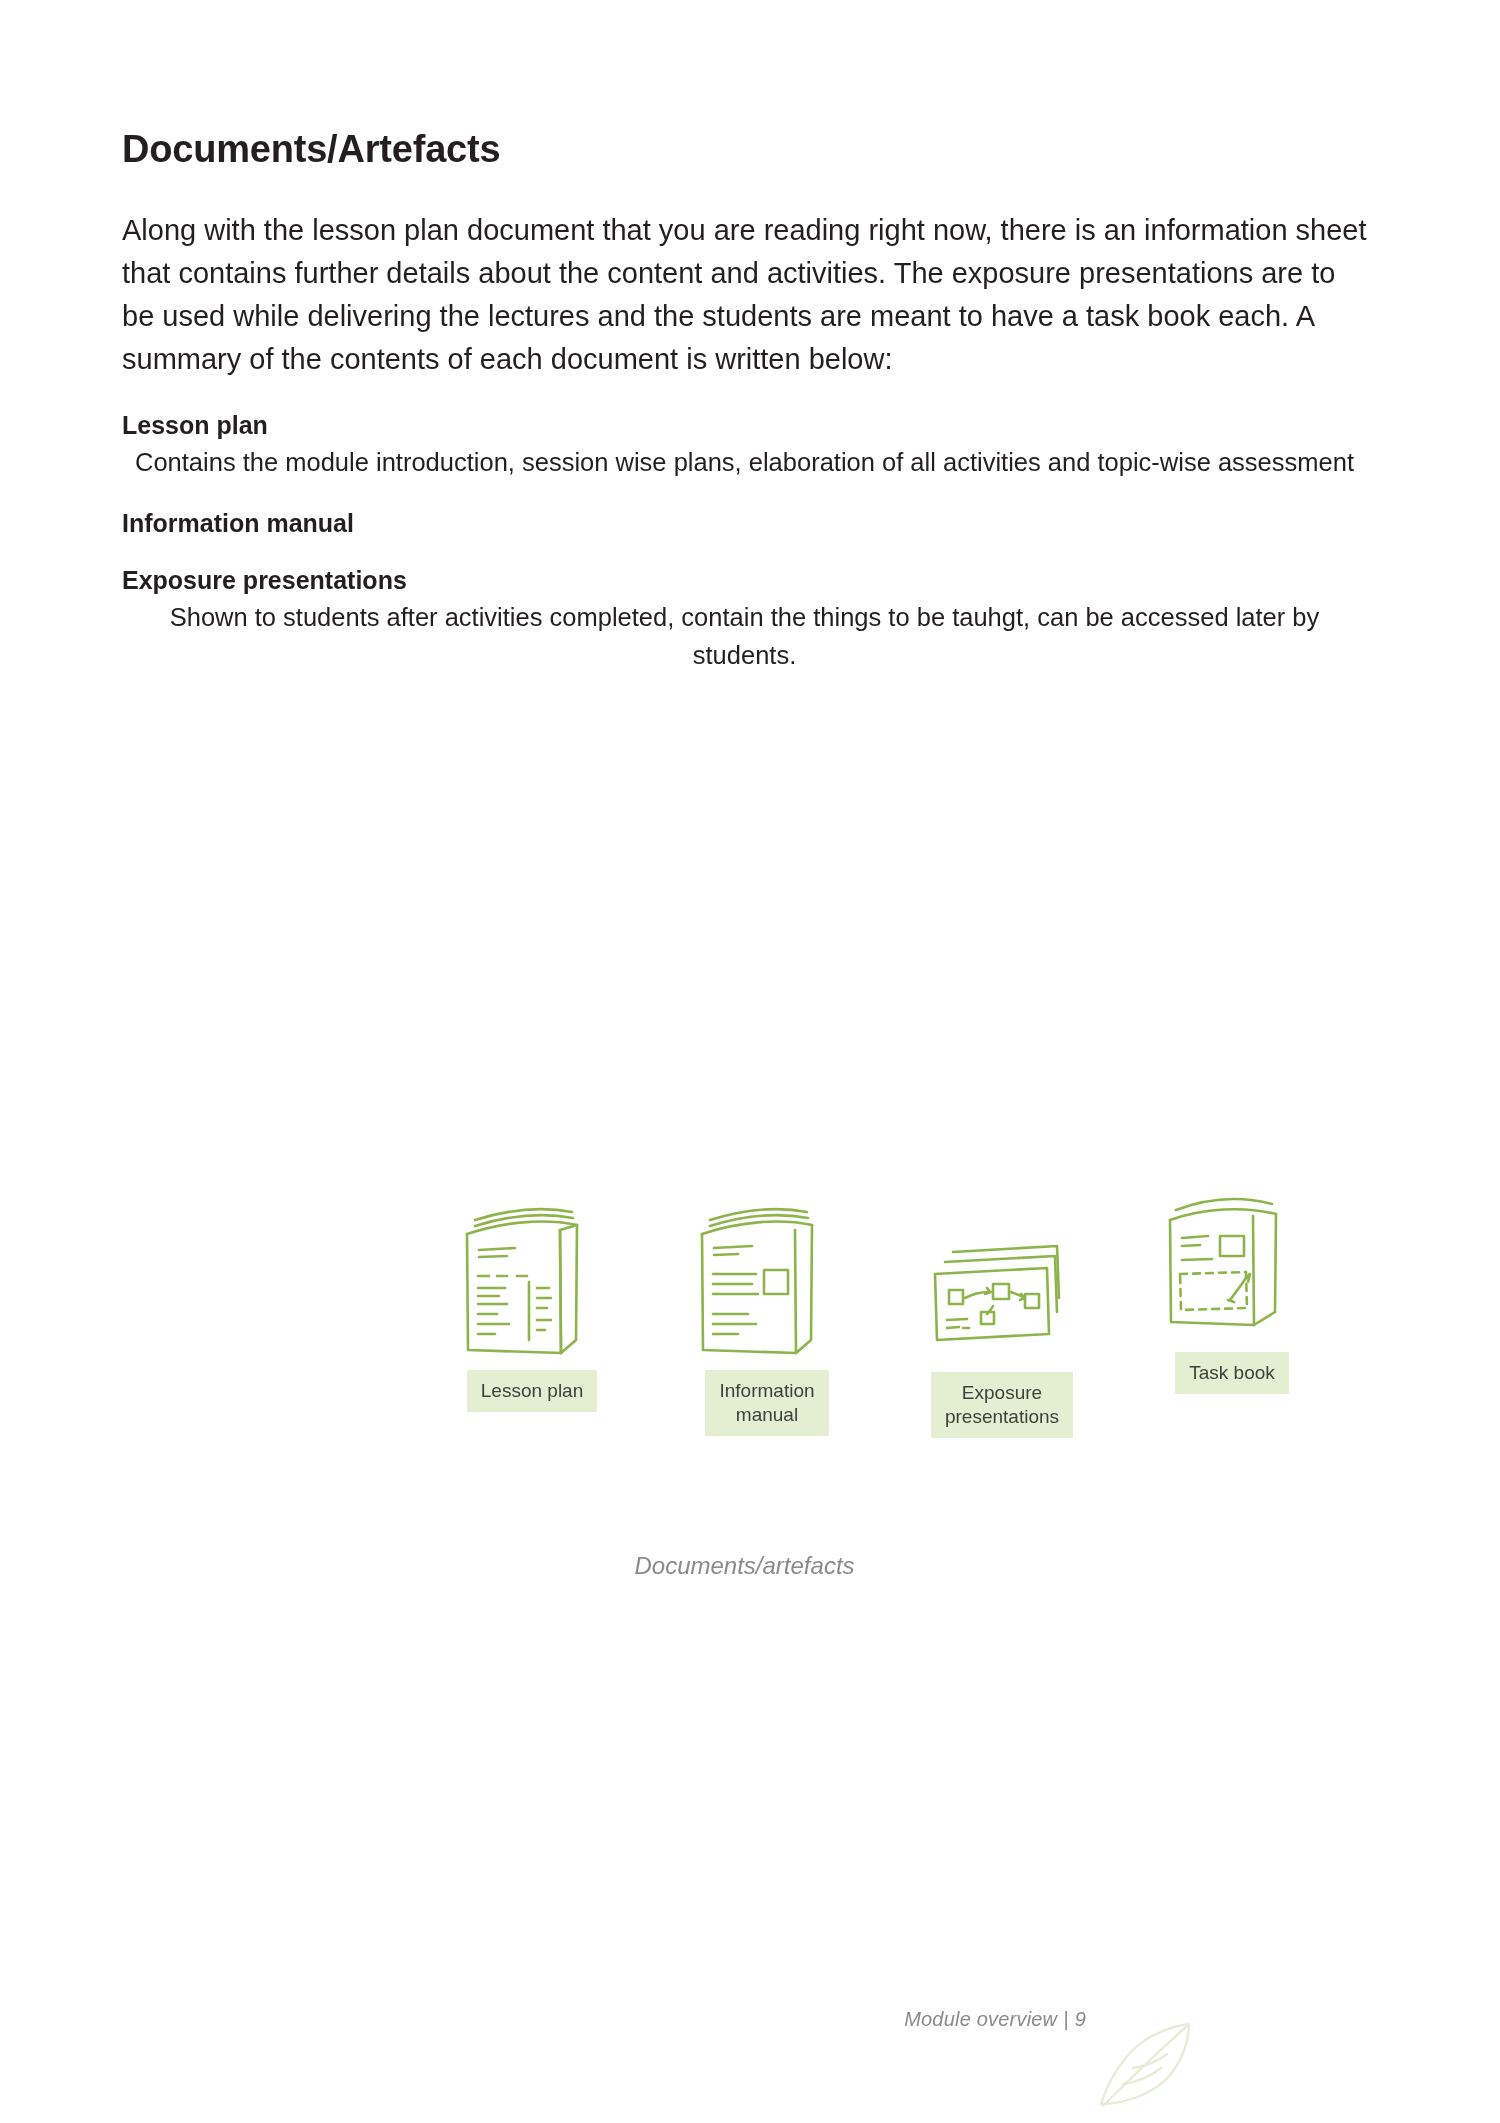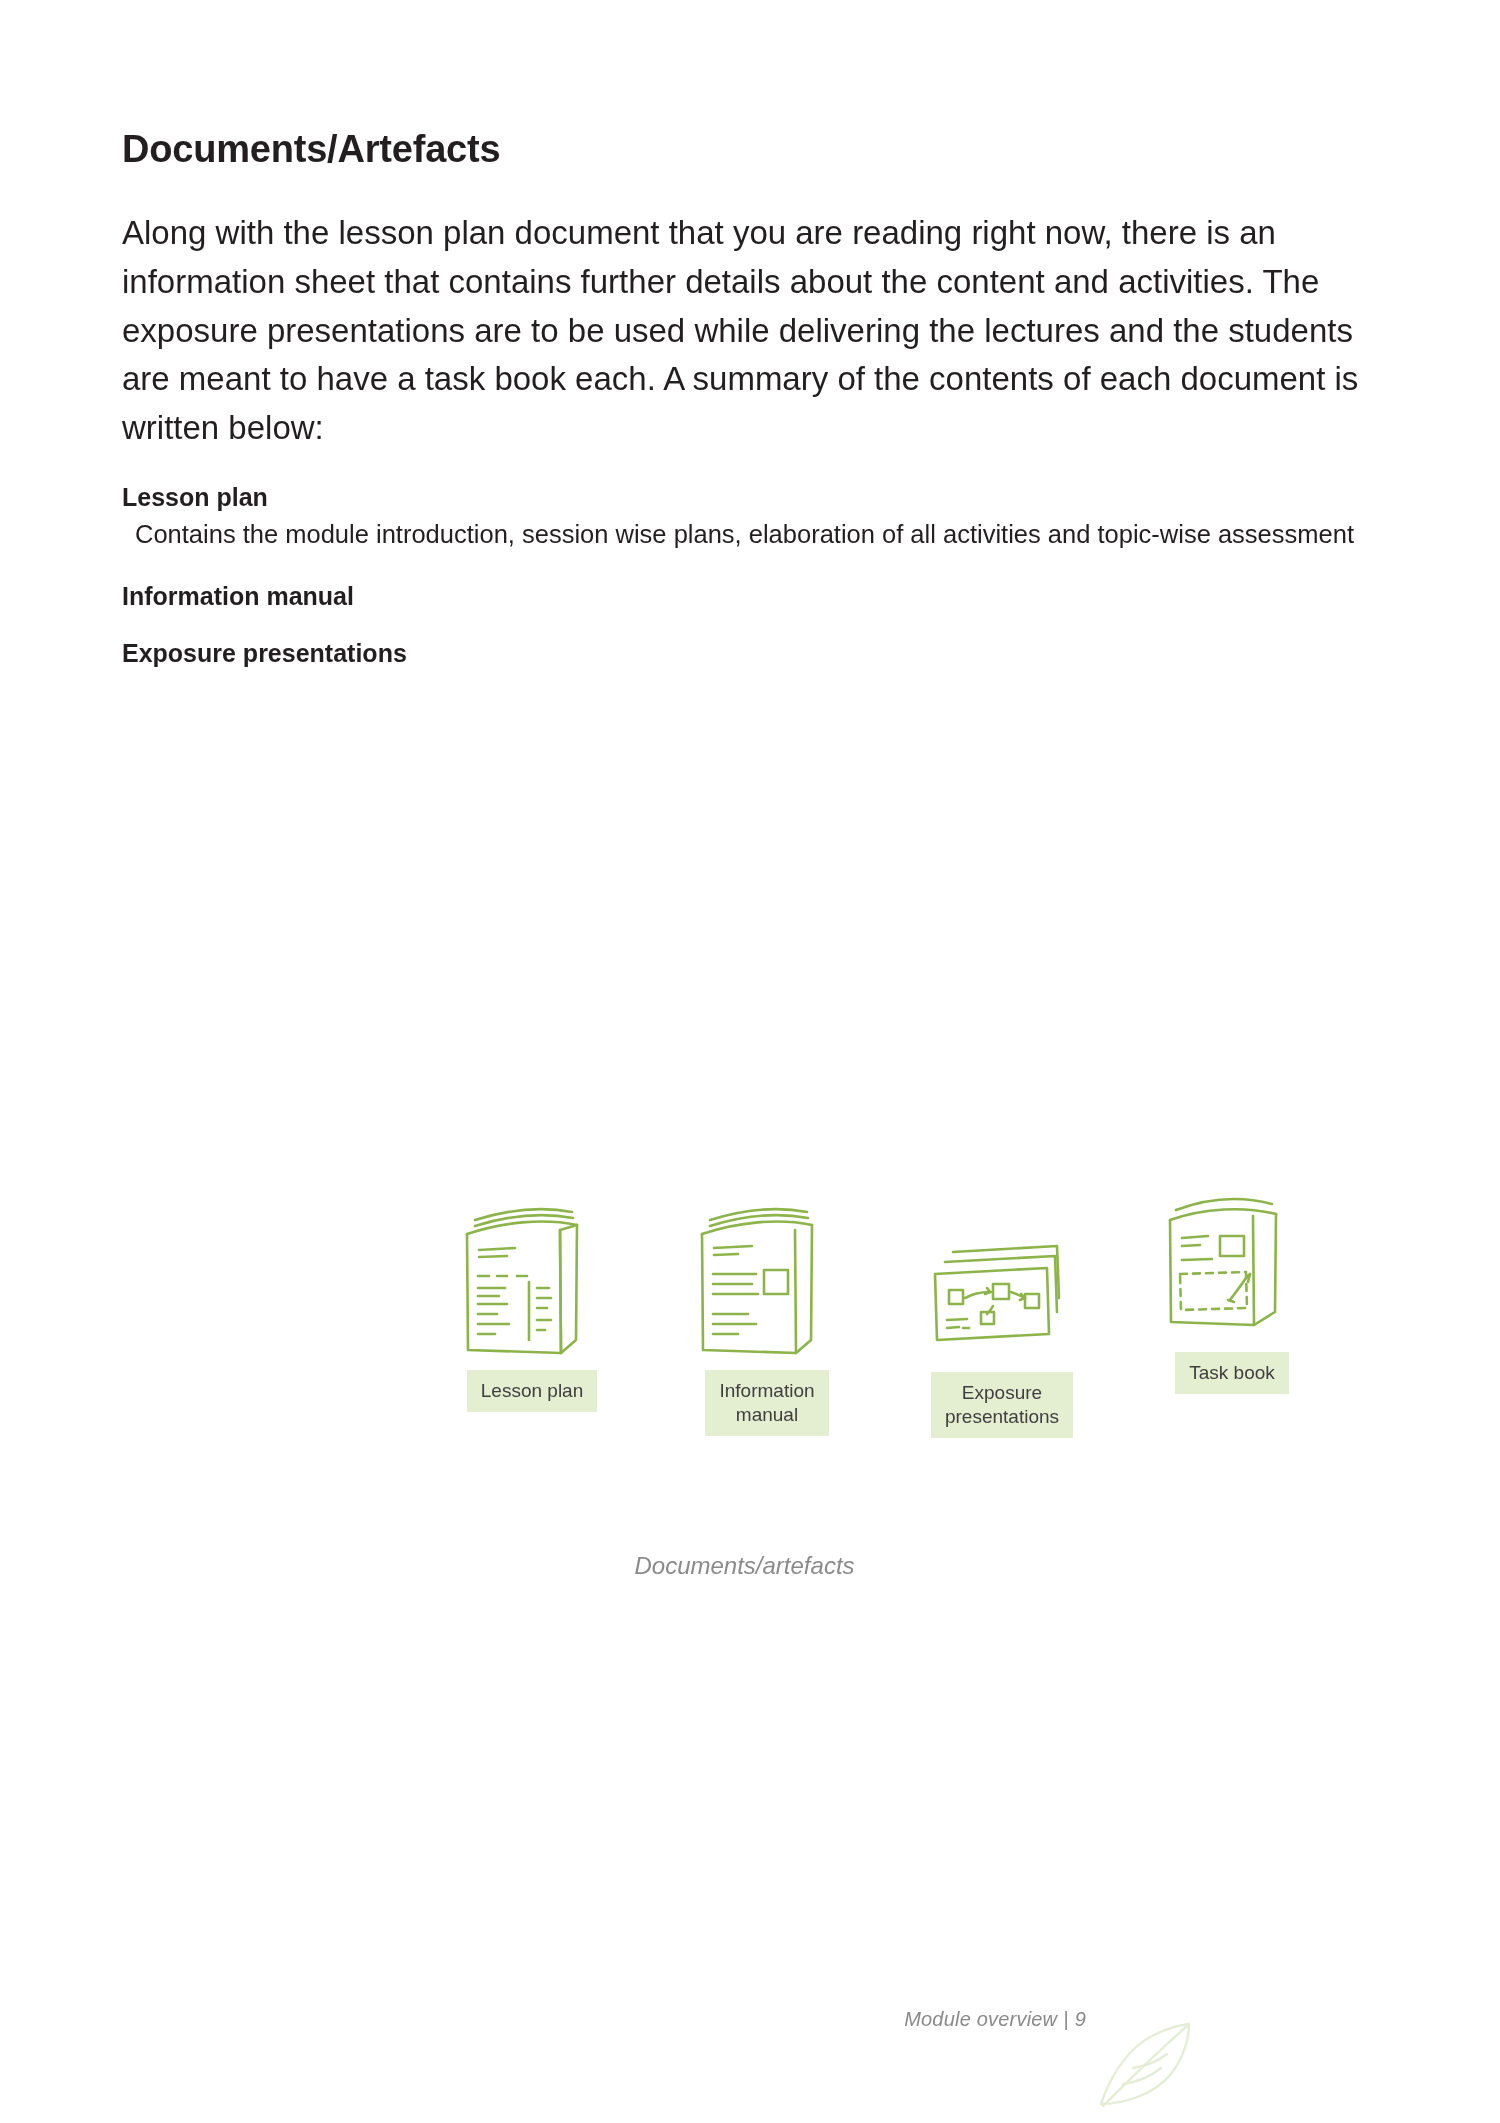--- a/index.html
+++ b/index.html
@@ -29,21 +29,21 @@
     width: 1245px;
   }
   h1.title {
     font-size: 38px;
     font-weight: bold;
     letter-spacing: -0.2px;
     margin: 0 0 38px 0;
     color: #231f20;
   }
   p.body {
-    font-size: 33px;
+    font-size: 29px;
     line-height: 1.48;
     margin: 0 0 30px 0;
     color: #231f20;
     font-weight: 400;
   }
   .sect {
     margin-bottom: 28px;
   }
   .sect h2 {
     font-size: 25px;
@@ -138,20 +138,21 @@
       <p>Contains the module introduction, session wise plans, elaboration of all activities and topic-wise assessment</p>
     </div>
 
     <div class="sect">
       <h2>Information manual</h2>
     </div>
 
 
     <div class="sect">
       <h2>Exposure presentations</h2>
+      <p>Shown to students after activities completed, contain the things to be tauhgt, can be accessed later by students.</p>
     </div>
 
   </div>
 
   <div class="figure">
 
     <div class="doc-items">
 
       <div class="doc-item" style="left:140px; top:0; width:190px;">
         <svg class="doc-art" width="190" height="180" viewBox="0 0 190 180">

